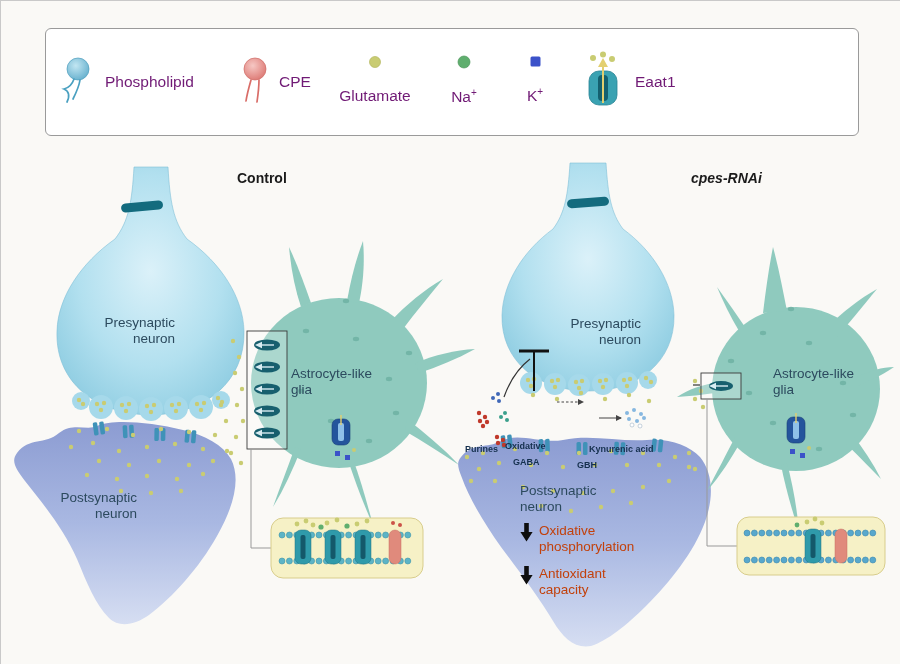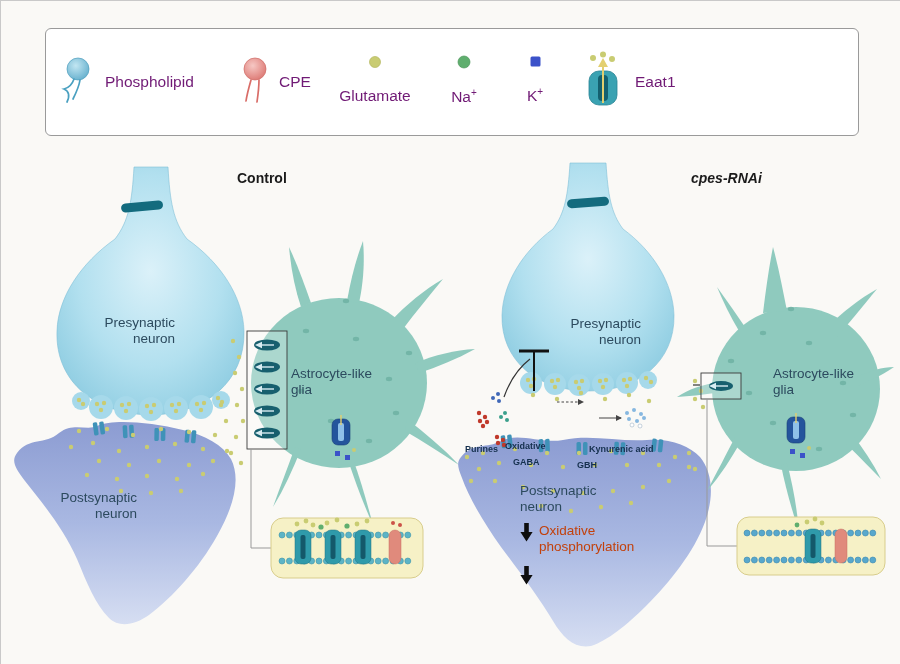--- a/index.html
+++ b/index.html
@@ -593,16 +593,17 @@
   <div class="effect-row">
     <svg width="13" height="19" viewBox="0 0 13 19">
       <path d="M4.2,0 H8.8 V9 H12.6 L6.5,18.5 L0.4,9 H4.2 Z" fill="#0e0e0e"></path>
     </svg>
     <span class="txt">Oxidative phosphorylation</span>
   </div>
   <div class="effect-row">
     <svg width="13" height="19" viewBox="0 0 13 19">
       <path d="M4.2,0 H8.8 V9 H12.6 L6.5,18.5 L0.4,9 H4.2 Z" fill="#0e0e0e"></path>
     </svg>
+    <span class="txt">Antioxidant capacity</span>
   </div>
 </div>
 
 </div>
 
 </body></html>

